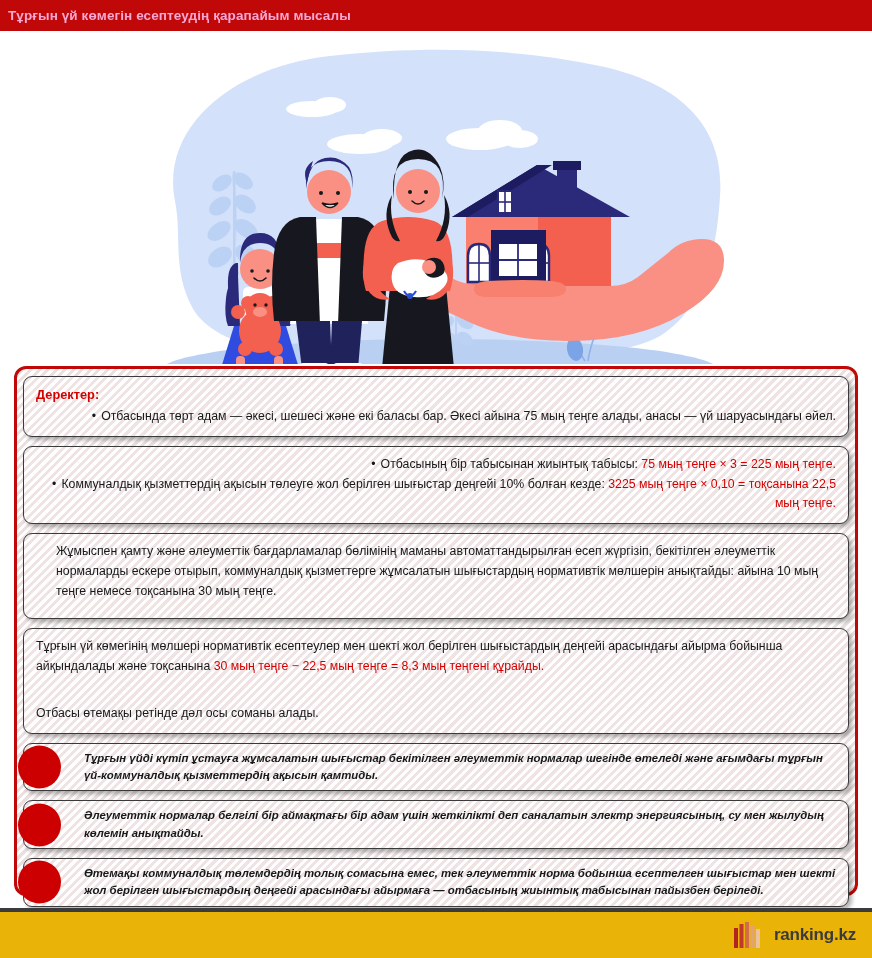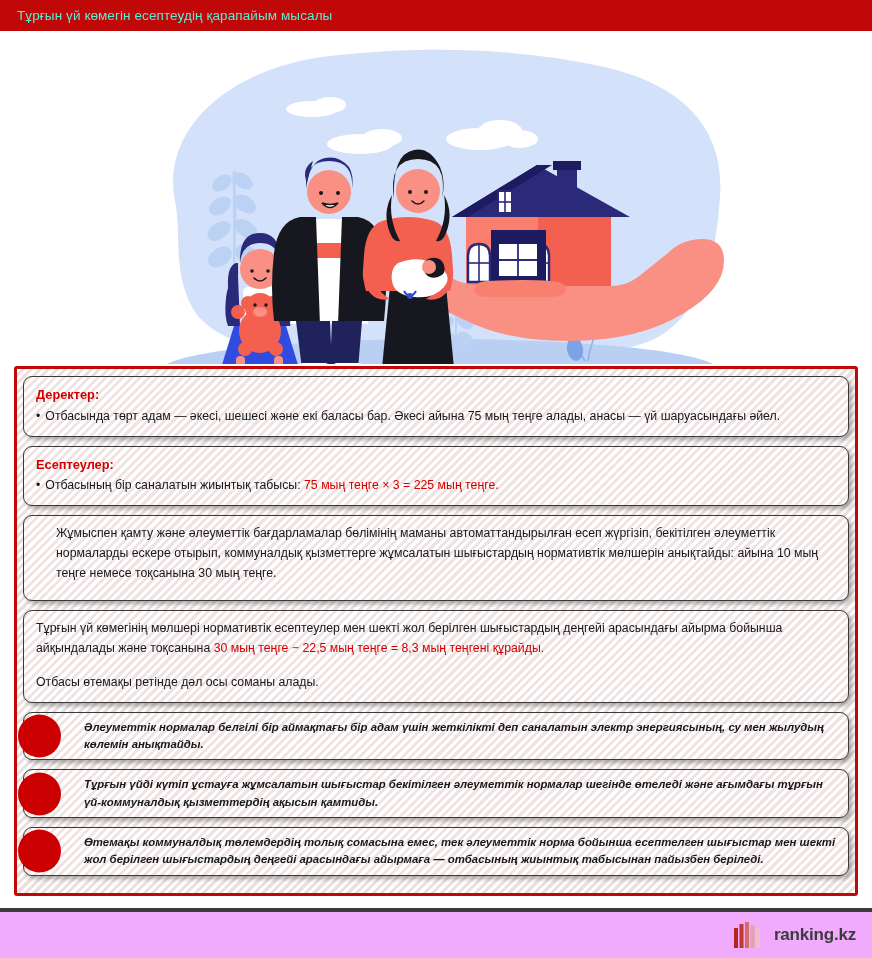--- a/index.html
+++ b/index.html
@@ -23,25 +23,25 @@
   .titlebar {
     position: absolute;
     left: 0; top: 0;
     width: 872px;
     height: 31px;
     background: #c10808;
     display: flex;
     align-items: center;
   }
   .titlebar-text {
-    color: #5eead4;
+    color: #f9a8d4;
     font-size: 13.5px;
-    font-weight: normal;
+    font-weight: bold;
     letter-spacing: 0.1px;
-    padding-left: 17px;
+    padding-left: 8px;
     white-space: nowrap;
   }
 
   
   .hero {
     position: absolute;
     left: 0; top: 31px;
     width: 872px;
     height: 333px;
     background: #ffffff;
@@ -49,21 +49,21 @@
   }
   .hero svg { display: block; }
 
   
   .body-frame {
     position: absolute;
     left: 14px; top: 366px;
     width: 844px;
     height: 530px;
     border: 3px solid #c10808;
-    border-radius: 3px;
+    border-radius: 12px;
     background-color: #f7f4f4;
     background-image: repeating-linear-gradient(
       135deg,
       rgba(255,255,255,0.95) 0px,
       rgba(255,255,255,0.95) 3px,
       rgba(226,206,206,0.55) 3px,
       rgba(226,206,206,0.55) 6px
     );
     padding: 7px 6px;
   }
@@ -90,30 +90,30 @@
   }
 
   .card-heading {
     color: #d40000;
     font-weight: bold;
     font-size: 12.8px;
     display: block;
     margin-bottom: 1px;
   }
 
-  .bullet-line { display: block; }
+  .bullet-line { display: block; text-align: right; }
   .bullet-line::before {
     content: "\2022";
     color: #17181a;
     margin-right: 5px;
   }
   .hl { color: #d40000; font-weight: normal; }
 
   .para { display: block; }
-  .para + .para { margin-top: 14px; }
+  .para + .para { margin-top: 27px; }
 
   
   .note-card {
     position: relative;
     border: 1.5px solid #3a3a3a;
     border-radius: 9px;
     background-color: #faf7f7;
     background-image: repeating-linear-gradient(
       135deg,
       rgba(255,255,255,0.97) 0px,
@@ -154,21 +154,21 @@
     left: 0; top: 908px;
     width: 872px;
     height: 4px;
     background: #3b3b3d;
   }
   .footer {
     position: absolute;
     left: 0; top: 912px;
     width: 872px;
     height: 46px;
-    background: #f0abfc;
+    background: #eab308;
     display: flex;
     align-items: center;
     justify-content: flex-end;
     padding-right: 16px;
   }
   .logo-wrap { display: flex; align-items: center; gap: 8px; }
   .logo-text {
     font-size: 17px;
     font-weight: bold;
     color: #3b3b3d;
@@ -347,41 +347,41 @@
   </div>
 
   <div class="body-frame">
 
     <div class="card">
       <span class="card-heading">Деректер:</span>
       <span class="bullet-line">Отбасында төрт адам — әкесі, шешесі және екі баласы бар. Әкесі айына 75 мың теңге алады, анасы — үй шаруасындағы әйел.</span>
     </div>
 
     <div class="card">
-      <span class="card-heading">Есептеулер:</span>
-      <span class="bullet-line"><span>Отбасының бір саналатын жиынтық табысы: </span><span class="hl">75 мың теңге × 3 = 225 мың теңге.</span></span>
+      <span class="bullet-line"><span>Отбасының бір табысынан жиынтық табысы: </span><span class="hl">75 мың теңге × 3 = 225 мың теңге.</span></span>
+      <span class="bullet-line"><span>Коммуналдық қызметтердің ақысын төлеуге жол берілген шығыстар деңгейі 10% болған кезде: </span><span class="hl">3225 мың теңге × 0,10 = тоқсанына 22,5 мың теңге.</span></span>
     </div>
 
     <div class="card" style="padding-bottom:16px;padding-left:32px;">
       <span class="para">Жұмыспен қамту және әлеуметтік бағдарламалар бөлімінің маманы автоматтандырылған есеп жүргізіп, бекітілген әлеуметтік нормаларды ескере отырып, коммуналдық қызметтерге жұмсалатын шығыстардың нормативтік мөлшерін анықтайды: айына 10 мың теңге немесе тоқсанына 30 мың теңге.</span>
     </div>
 
     <div class="card">
       <span class="para"><span>Тұрғын үй көмегінің мөлшері нормативтік есептеулер мен шекті жол берілген шығыстардың деңгейі арасындағы айырма бойынша айқындалады және тоқсанына </span><span class="hl">30 мың теңге − 22,5 мың теңге = 8,3 мың теңгені құрайды.</span></span>
       <span class="para">Отбасы өтемақы ретінде дәл осы соманы алады.</span>
     </div>
 
     <div class="note-card">
       <span class="note-dot"></span>
-      <span class="note-text">Әлеуметтік нормалар белгілі бір аймақтағы бір адам үшін жеткілікті деп саналатын электр энергиясының, су мен жылудың көлемін анықтайды.</span>
+      <span class="note-text">Тұрғын үйді күтіп ұстауға жұмсалатын шығыстар бекітілген әлеуметтік нормалар шегінде өтеледі және ағымдағы тұрғын үй-коммуналдық қызметтердің ақысын қамтиды.</span>
     </div>
 
     <div class="note-card">
       <span class="note-dot"></span>
-      <span class="note-text">Тұрғын үйді күтіп ұстауға жұмсалатын шығыстар бекітілген әлеуметтік нормалар шегінде өтеледі және ағымдағы тұрғын үй-коммуналдық қызметтердің ақысын қамтиды.</span>
+      <span class="note-text">Әлеуметтік нормалар белгілі бір аймақтағы бір адам үшін жеткілікті деп саналатын электр энергиясының, су мен жылудың көлемін анықтайды.</span>
     </div>
 
     <div class="note-card" style="margin-bottom:0;">
       <span class="note-dot"></span>
       <span class="note-text">Өтемақы коммуналдық төлемдердің толық сомасына емес, тек әлеуметтік норма бойынша есептелген шығыстар мен шекті жол берілген шығыстардың деңгейі арасындағы айырмаға — отбасының жиынтық табысынан пайызбен беріледі.</span>
     </div>
 
   </div>
 
   <div class="footer-rule"></div>

